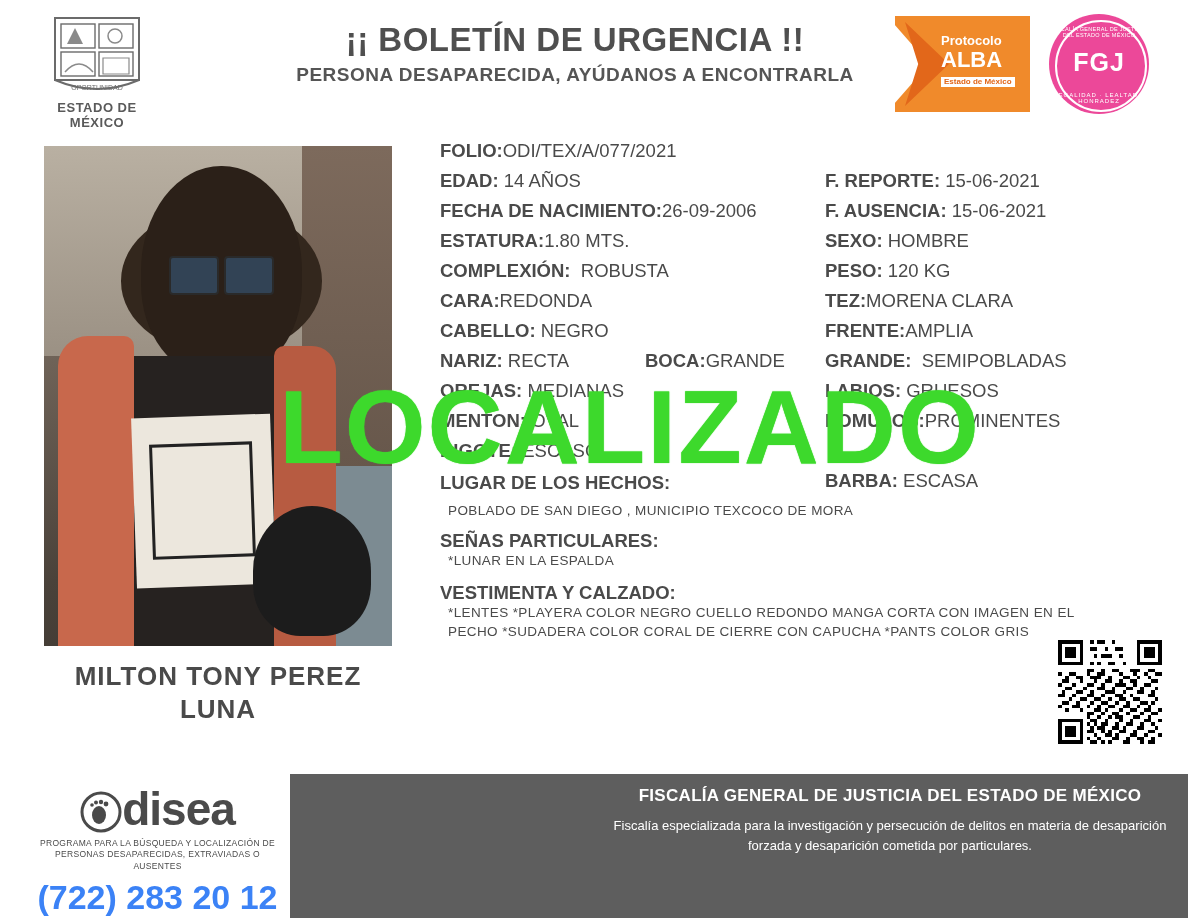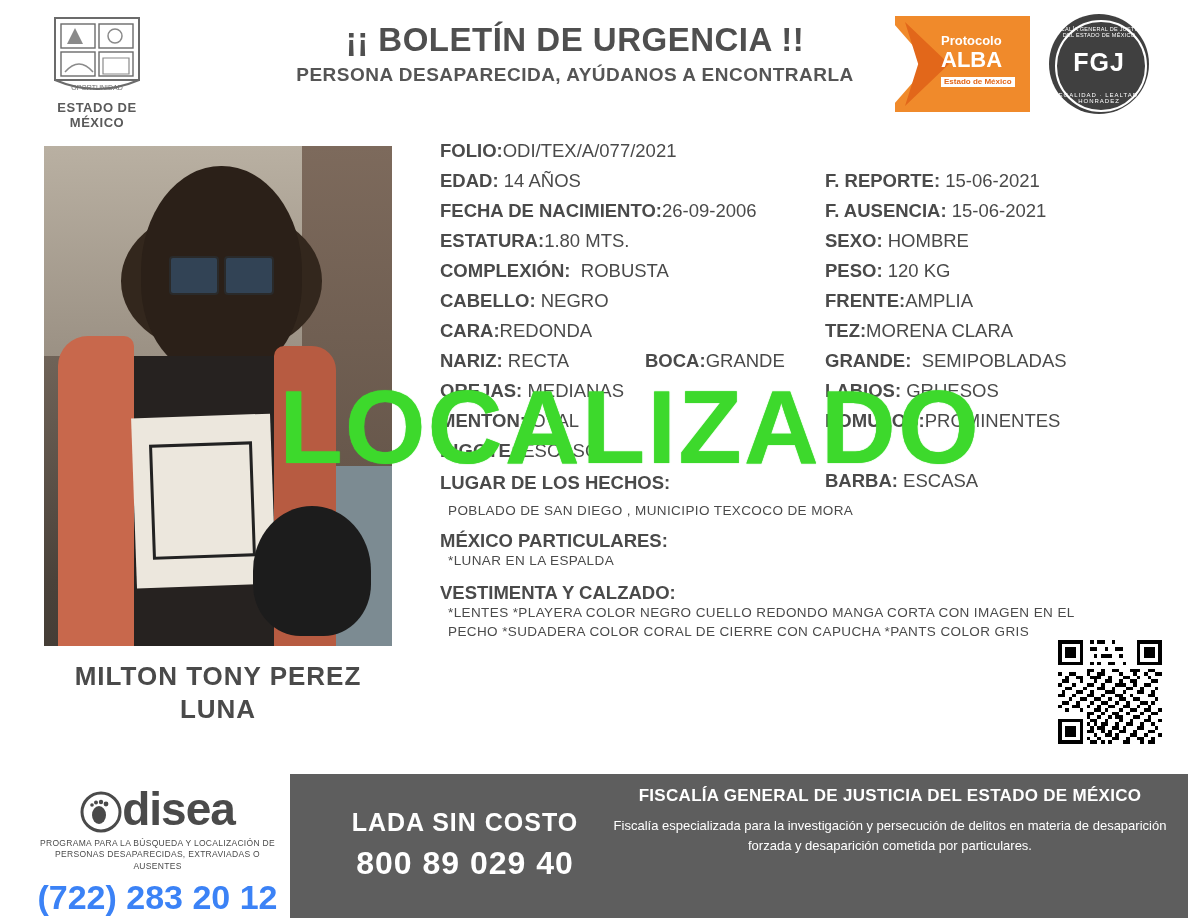--- a/index.html
+++ b/index.html
@@ -23,21 +23,21 @@
   .prot-bg{position:absolute;left:0;top:0;width:135px;height:96px;background:#f08a2b;}
   .prot-arrow{position:absolute;left:-8px;top:0;width:0;height:0;
     border-top:48px solid transparent;border-bottom:48px solid transparent;border-left:42px solid #ffffff;}
   .prot-arrow2{position:absolute;left:10px;top:6px;width:44px;height:84px;background:#e2671a;
     clip-path:polygon(0 0,100% 50%,0 100%,30% 50%);}
   .prot-txt{position:absolute;left:46px;top:18px;color:#fff;font-weight:bold;line-height:1.05;}
   .prot-txt .l1{font-size:13px;}
   .prot-txt .l2{font-size:22px;}
   .prot-txt .l3{font-size:8px;background:#fff;color:#e2671a;padding:1px 3px;display:inline-block;margin-top:3px;}
   .fgj{position:absolute;left:1040px;top:14px;width:118px;height:100px;}
-  .fgj-circle{width:100px;height:100px;border-radius:50%;background:#404040;position:relative;margin:0 auto;}
+  .fgj-circle{width:100px;height:100px;border-radius:50%;background:#ec4899;position:relative;margin:0 auto;}
   .fgj-inner{position:absolute;left:6px;top:6px;width:88px;height:88px;border-radius:50%;border:2px solid #fff;}
   .fgj-txt{position:absolute;left:0;right:0;top:34px;text-align:center;color:#fff;font-size:25px;font-weight:bold;letter-spacing:1px;}
   .fgj-top{position:absolute;left:0;right:0;top:12px;text-align:center;color:#fff;font-size:5.5px;letter-spacing:.3px;}
   .fgj-bot{position:absolute;left:0;right:0;bottom:10px;text-align:center;color:#fff;font-size:6px;letter-spacing:1px;}
 
   
   .photo-wrap{position:absolute;left:44px;top:146px;width:348px;height:500px;overflow:hidden;background:#6b5a50;}
   .photo{width:100%;height:100%;position:relative;
     background:linear-gradient(160deg,#8c8275 0%,#6e6257 35%,#4a423a 70%,#3a342e 100%);}
   .ph-wall{position:absolute;left:0;top:0;width:100%;height:42%;background:linear-gradient(180deg,#b9b0a2,#9b9184);}
@@ -182,27 +182,27 @@
     <div class="colL"><span class="lbl">ESTATURA:</span><span class="val">1.80 MTS.</span></div>
     <div class="colR"><span class="lbl">SEXO:</span> <span class="val">HOMBRE</span></div>
   </div>
 
   <div class="row">
     <div class="colL"><span class="lbl">COMPLEXIÓN:</span>&nbsp; <span class="val">ROBUSTA</span></div>
     <div class="colR"><span class="lbl">PESO:</span> <span class="val">120 KG</span></div>
   </div>
 
   <div class="row">
+    <div class="colL"><span class="lbl">CARA:</span><span class="val">REDONDA</span></div>
+    <div class="colR"><span class="lbl">TEZ:</span><span class="val">MORENA CLARA</span></div>
+  </div>
+
+  <div class="row">
     <div class="colL"><span class="lbl">CABELLO:</span> <span class="val">NEGRO</span></div>
     <div class="colR"><span class="lbl">FRENTE:</span><span class="val">AMPLIA</span></div>
-  </div>
-
-  <div class="row">
-    <div class="colL"><span class="lbl">CARA:</span><span class="val">REDONDA</span></div>
-    <div class="colR"><span class="lbl">TEZ:</span><span class="val">MORENA CLARA</span></div>
   </div>
 
   <div class="row">
     <div class="colL"><span class="lbl">NARIZ:</span> <span class="val">RECTA</span></div>
     <div class="colMid"><span class="lbl">BOCA:</span><span class="val">GRANDE</span></div>
     <div class="colR"><span class="lbl">GRANDE:</span>&nbsp; <span class="val">SEMIPOBLADAS</span></div>
   </div>
 
   <div class="row">
     <div class="colL"><span class="lbl">OREJAS:</span> <span class="val">MEDIANAS</span></div>
@@ -221,21 +221,21 @@
   <div class="row">
     <div class="colL" style="top:2px"><span class="lbl">LUGAR DE LOS HECHOS:</span></div>
     <div class="colR"><span class="lbl">BARBA:</span> <span class="val">ESCASA</span></div>
   </div>
 
   <div class="blockrow">
     <div class="bl-body">POBLADO DE SAN DIEGO , MUNICIPIO TEXCOCO DE MORA</div>
   </div>
 
   <div class="blockrow" style="margin-top:10px">
-    <div class="bl-title">MÉXICO PARTICULARES:</div>
+    <div class="bl-title">SEÑAS PARTICULARES:</div>
     <div class="bl-body">*LUNAR EN LA ESPALDA</div>
   </div>
 
   <div class="blockrow" style="margin-top:12px">
     <div class="bl-title">VESTIMENTA Y CALZADO:</div>
     <div class="bl-body" style="width:640px">*LENTES  *PLAYERA COLOR NEGRO CUELLO REDONDO MANGA CORTA  CON IMAGEN EN EL PECHO *SUDADERA  COLOR  CORAL  DE  CIERRE  CON  CAPUCHA  *PANTS  COLOR  GRIS</div>
   </div>
 </div>
 
 <div class="watermark" style="color: rgb(61, 217, 44);">LOCALIZADO</div>
@@ -429,22 +429,18 @@
         <circle cx="26" cy="13" r="2.4" fill="#4a4a4a"></circle>
         <circle cx="21" cy="11" r="2.2" fill="#4a4a4a"></circle>
         <circle cx="16" cy="11.5" r="2" fill="#4a4a4a"></circle>
         <circle cx="12" cy="14" r="1.8" fill="#4a4a4a"></circle>
       </svg><span>disea</span>
     </div>
     <div class="disea-sub">PROGRAMA PARA LA BÚSQUEDA Y LOCALIZACIÓN DE PERSONAS DESAPARECIDAS, EXTRAVIADAS  O AUSENTES</div>
     <div class="disea-phone">(722) 283 20 12</div>
   </div>
 
-  <div class="lada">
-    <div class="lada-1">LADA SIN COSTO</div>
-    <div class="lada-2">800 89 029 40</div>
-  </div>
 
   <div class="fgj-text">
     <div class="fgj-t1">FISCALÍA GENERAL DE JUSTICIA DEL ESTADO DE MÉXICO</div>
     <div class="fgj-t2">Fiscalía especializada para la investigación y persecución de delitos en materia de desaparición forzada y desaparición cometida por particulares.</div>
   </div>
 </div>
 
 </body></html>

